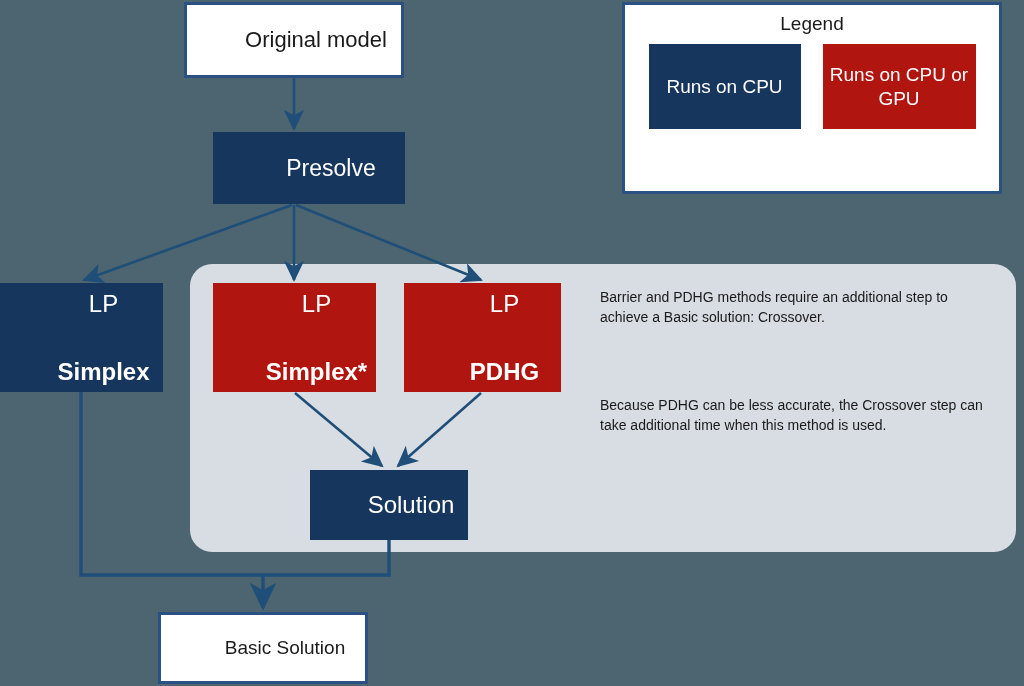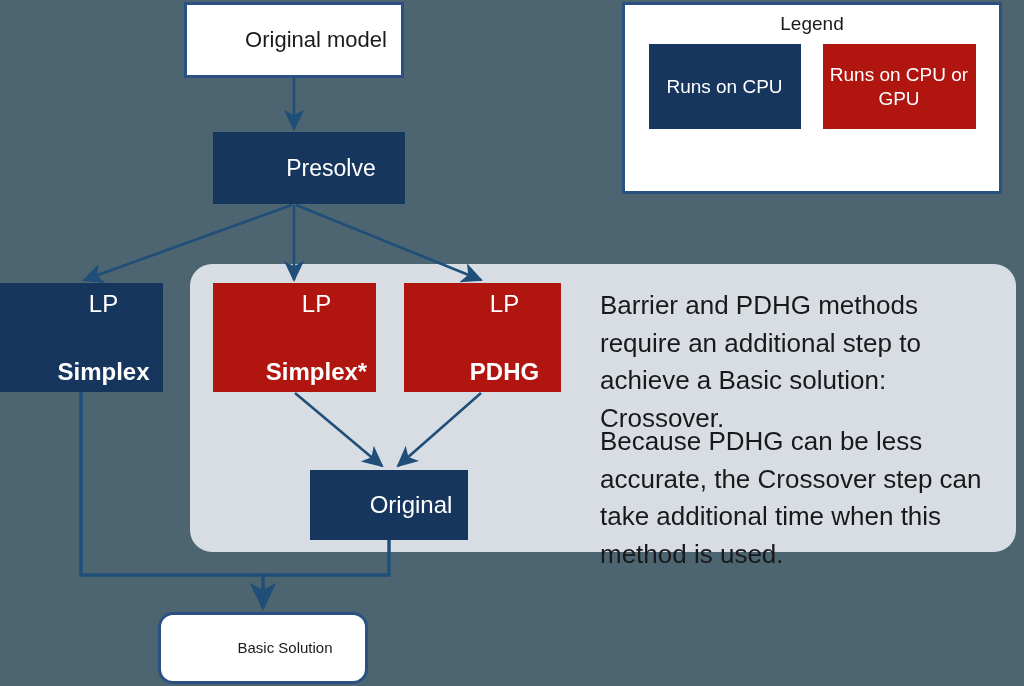--- a/index.html
+++ b/index.html
@@ -64,33 +64,33 @@
     color: #ffffff;
   }
 
   
   #original-model { left: 184px;  top: 2px;   width: 220px; height: 76px;  font-size: 22px; }
   #presolve       { left: 213px;  top: 132px; width: 192px; height: 72px;  font-size: 23px; }
   #lp-simplex     { left: 0px;    top: 283px; width: 163px; height: 109px; font-size: 24px; }
   #lp-barrier     { left: 213px;  top: 283px; width: 163px; height: 109px; font-size: 24px; }
   #lp-pdhg        { left: 404px;  top: 283px; width: 157px; height: 109px; font-size: 24px; }
   #crossover      { left: 310px;  top: 470px; width: 158px; height: 70px;  font-size: 24px; }
-  #basic-solution { left: 158px;  top: 612px; width: 210px; height: 72px;  font-size: 15px; border-radius: 15px; }
+  #basic-solution { left: 158px;  top: 612px; width: 210px; height: 72px;  font-size: 19px; }
 
   
   .explain {
     position: absolute;
     left: 600px;
     width: 392px;
     color: #191919;
-    font-size: 26px;
+    font-size: 14px;
     line-height: 1.45;
   }
   #explain-1 { top: 287px; }
-  #explain-2 { top: 395px; margin-top: 28px; }
+  #explain-2 { top: 395px; }
 
   
   #legend {
     position: absolute;
     left: 622px;
     top: 2px;
     width: 380px;
     height: 192px;
     box-sizing: border-box;
     background: #ffffff;
@@ -172,21 +172,21 @@
     <span class="l1">LP</span>
     <span class="l2">Simplex*</span>
   </div>
 
   <div id="lp-pdhg" class="node node-red">
     <span class="l1">LP</span>
     <span class="l2">PDHG</span>
   </div>
 
   <div id="crossover" class="node node-navy">
-    <span class="l1">Original</span>
+    <span class="l1">Solution</span>
   </div>
 
   <div id="basic-solution" class="node node-white">
     <span class="l1">Basic Solution</span>
   </div>
 
   <div id="explain-1" class="explain">Barrier and PDHG methods require an additional step to achieve a Basic solution: Crossover.</div>
   <div id="explain-2" class="explain">Because PDHG can be less accurate, the Crossover step can take additional time when this method is used.</div>
 
   <div id="legend">

